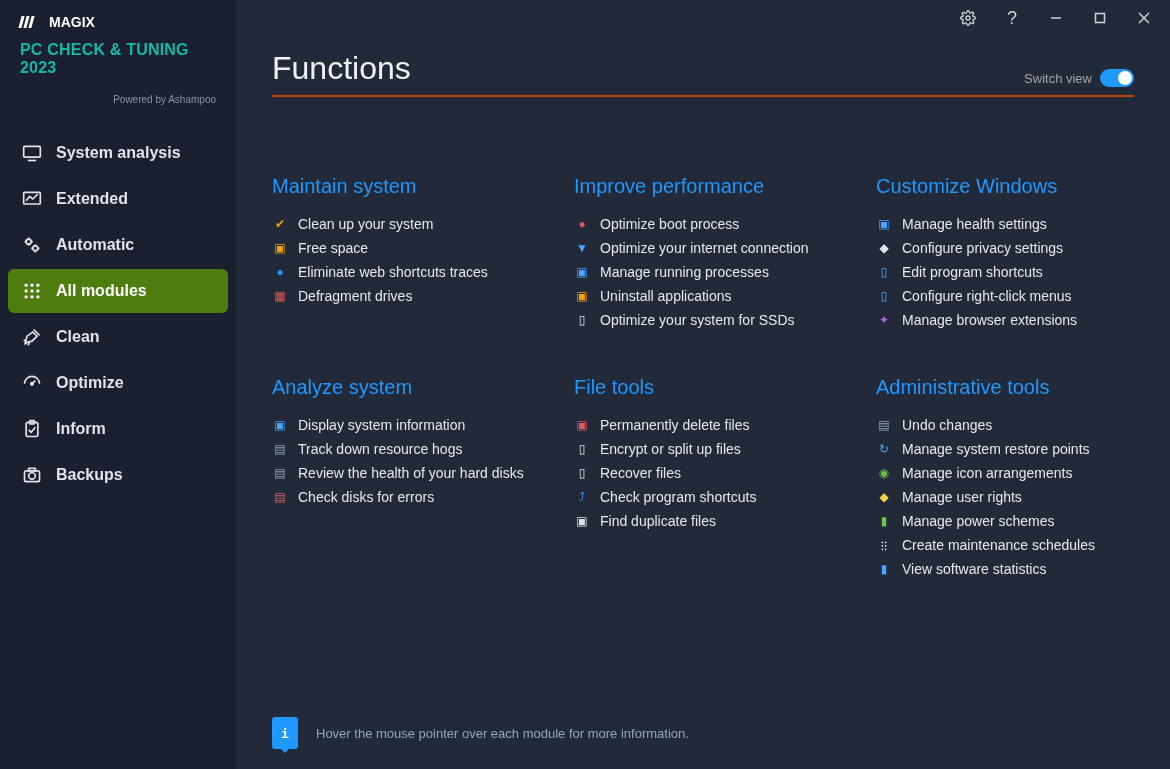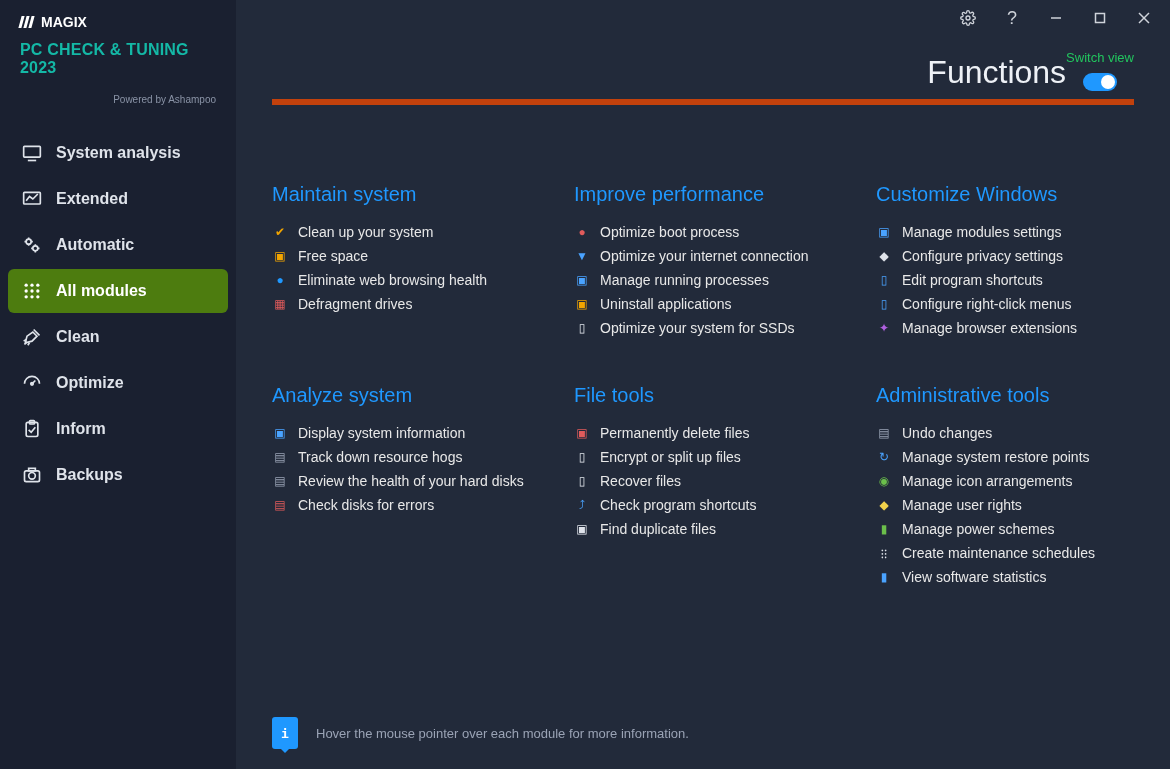--- a/index.html
+++ b/index.html
@@ -1,40 +1,40 @@
 <!DOCTYPE html>
 <html><head>
 <meta charset="utf-8">
 <style>
 * { margin:0; padding:0; box-sizing:border-box; font-family:"Segoe UI",Arial,sans-serif; }
 body { width:1170px; height:769px; background:#1a2030; color:#e8e8e8; overflow:hidden; display:flex; }
 
 
 .sidebar { width:236px; background:#1a2030; display:flex; flex-direction:column; padding-top:10px; }
 .logo { padding:4px 20px 22px 20px; }
-.logo-top { font-size:14px; font-weight:bold; color:#fff; display:flex; align-items:center; gap:8px; }
+.logo-top { font-size:14px; font-weight:bold; color:#fff; display:flex; align-items:center; gap:16px; }
 .logo-top .bars { display:inline-flex; gap:2px; }
 .logo-top .bars span { width:3px; height:12px; background:#fff; transform:skewX(-15deg); }
 .logo-mid { color:#14b8a6; font-weight:bold; font-size:16px; letter-spacing:0.2px; margin-top:11px; }
 .logo-sub { color:#8a93a6; font-size:10px; text-align:right; margin-top:17px; }
 
 .nav { display:flex; flex-direction:column; gap:2px; padding:4px 8px; }
 .nav-item { display:flex; align-items:center; gap:14px; padding:12px 14px; border-radius:6px; font-size:16px; color:#dfe3ea; cursor:pointer;font-weight:bold; }
 .nav-item.active { background:#4d7c0f; color:#fff; }
 .nav-icon { width:20px; height:20px; display:flex; align-items:center; justify-content:center; color:inherit; }
 
 
 .main { flex:1; background:#222a3a; display:flex; flex-direction:column; }
 .titlebar { height:36px; display:flex; justify-content:flex-end; align-items:center; gap:4px; padding-right:6px; }
 .tb-btn { width:40px; height:32px; display:flex; align-items:center; justify-content:center; color:#cfd3da; cursor:pointer; font-size:14px; }
 
 .content { flex:1; padding:14px 36px 0 36px; display:flex; flex-direction:column; }
-.header-row { display:flex; align-items:flex-end; justify-content:flex-end; border-bottom:6px solid #c2410c; padding-bottom:8px; }
+.header-row { display:flex; align-items:flex-end; justify-content:space-between; border-bottom:2px solid #c2410c; padding-bottom:8px; }
 .page-title { font-size:32px; font-weight:300; color:#eef1f6; }
-.switch-wrap { display:flex; align-items:center; gap:8px; font-size:13px; color:#22c55e;flex-direction:column; }
+.switch-wrap { display:flex; align-items:center; gap:8px; font-size:13px; color:#a3a3a3; }
 .switch { width:34px; height:18px; background:#1f98ff; border-radius:9px; position:relative; cursor:pointer; }
 .switch-knob { position:absolute; right:2px; top:2px; width:14px; height:14px; background:#fff; border-radius:50%; }
 
 .grid { display:grid; grid-template-columns:1fr 1fr 1fr; column-gap:12px; row-gap:70px; margin-top:78px;gap:44px; }
 .group-title { color:#1f98ff; font-size:20px; font-weight:400; margin-bottom:14px; }
 .item { display:flex; align-items:center; gap:10px; font-size:14px; color:#e8e8e8; padding:4px 0; cursor:pointer; }
 .item-icon { width:16px; height:16px; display:flex; align-items:center; justify-content:center; font-size:12px; border-radius:2px; }
 
 .footer { margin-top:auto; padding:18px 0 20px 0; display:flex; align-items:center; gap:18px; color:#9aa3b5; font-size:13px; }
 .footer-icon { width:26px; height:32px; background:#1f98ff; border-radius:3px; display:flex; align-items:center; justify-content:center; color:#fff; font-weight:bold; font-family:monospace; position:relative; }
@@ -191,21 +191,21 @@
           <div class="item">
             <span class="item-icon" style="color:#f2a500">✔</span>
             <span>Clean up your system</span>
           </div>
           <div class="item">
             <span class="item-icon" style="color:#f2a500">▣</span>
             <span>Free space</span>
           </div>
           <div class="item">
             <span class="item-icon" style="color:#1f98ff">●</span>
-            <span>Eliminate web browsing health</span>
+            <span>Eliminate web shortcuts traces</span>
           </div>
           <div class="item">
             <span class="item-icon" style="color:#e05b5b">▦</span>
             <span>Defragment drives</span>
           </div>
         </div>
         <div>
           <div class="group-title">Improve performance</div>
           <div class="item">
             <span class="item-icon" style="color:#e05b5b">●</span>
@@ -225,21 +225,21 @@
           </div>
           <div class="item">
             <span class="item-icon" style="color:#dfe3ea">▯</span>
             <span>Optimize your system for SSDs</span>
           </div>
         </div>
         <div>
           <div class="group-title">Customize Windows</div>
           <div class="item">
             <span class="item-icon" style="color:#4aa3ff">▣</span>
-            <span>Manage modules settings</span>
+            <span>Manage health settings</span>
           </div>
           <div class="item">
             <span class="item-icon" style="color:#dfe3ea">◆</span>
             <span>Configure privacy settings</span>
           </div>
           <div class="item">
             <span class="item-icon" style="color:#4aa3ff">▯</span>
             <span>Edit program shortcuts</span>
           </div>
           <div class="item">

